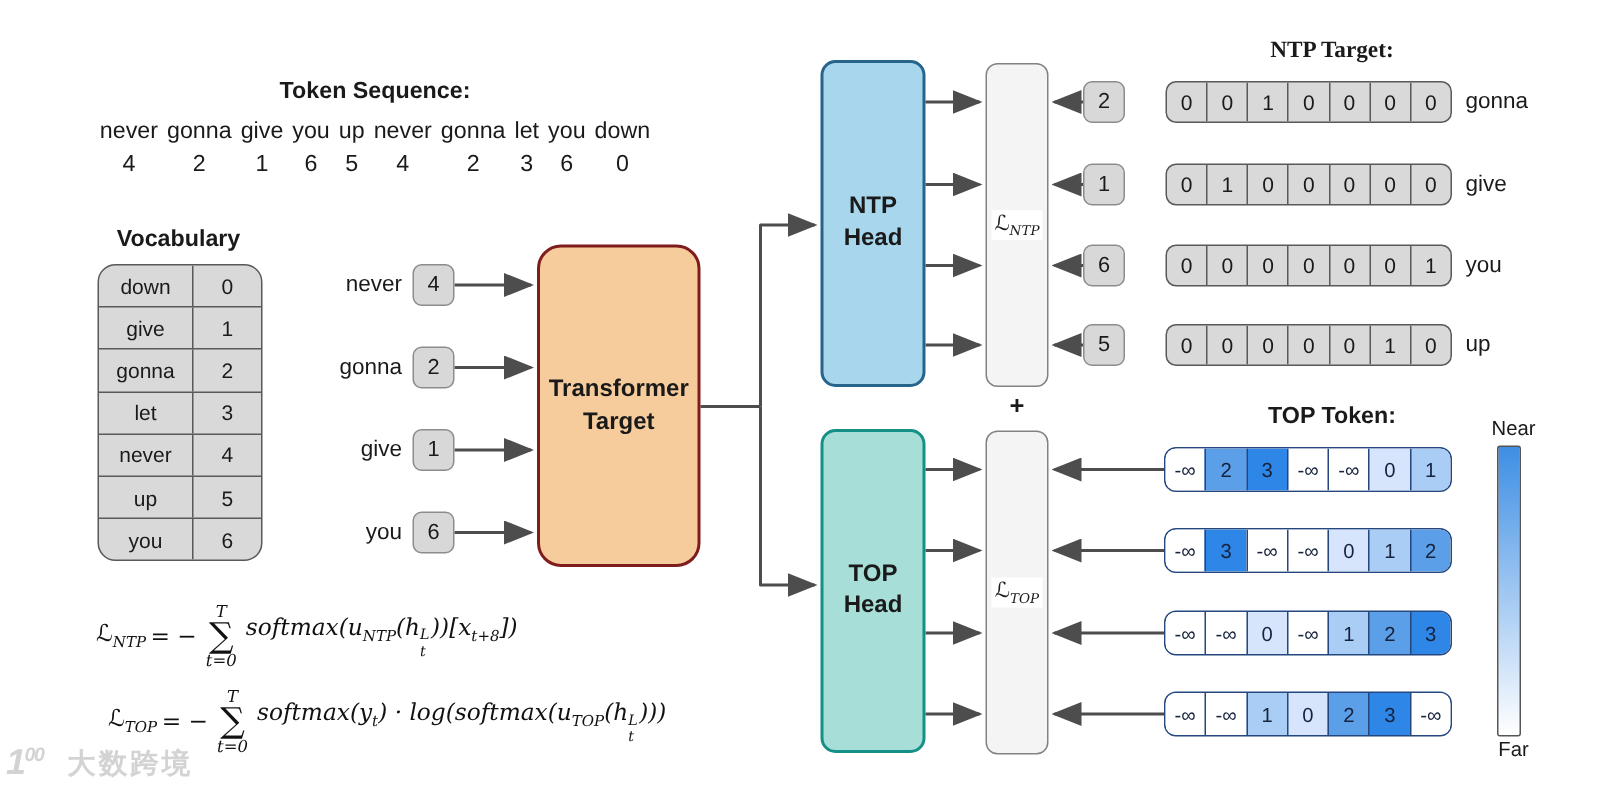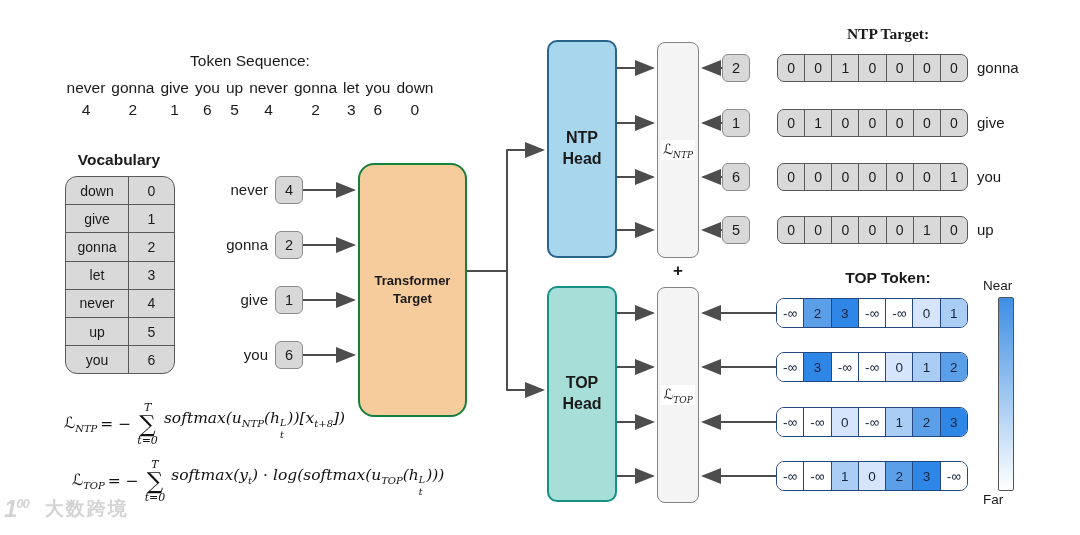--- a/index.html
+++ b/index.html
@@ -5,21 +5,21 @@
   html,body{margin:0;padding:0;background:#fff;}
   #stage{
     position:relative;width:1080px;height:535px;background:#ffffff;
     font-family:"Liberation Sans",sans-serif;color:#1a1a1a;overflow:hidden;
   }
   .abs{position:absolute;}
   svg.wires{position:absolute;left:0;top:0;z-index:1;}
   .node{z-index:2;}
 
   
-  .ts-title{left:40px;top:52px;width:420px;text-align:center;font-weight:normal;font-size:15.5px;}
+  .ts-title{left:40px;top:52px;width:420px;text-align:center;font-weight:bold;font-size:15.5px;}
   .ts-pairs{left:40px;top:78px;width:420px;display:flex;justify-content:center;gap:6px;}
   .pair{display:flex;flex-direction:column;align-items:center;}
   .pair .pw{font-size:15.5px;line-height:1.25;}
   .pair .pn{font-size:15.5px;line-height:1.25;margin-top:3px;}
 
   
   .voc-title{left:65px;top:151px;width:108px;text-align:center;font-weight:bold;font-size:15.5px;}
   .voc-table{left:65px;top:176px;width:108px;background:#d9d9d9;border:1.6px solid #595959;
     border-radius:12px;overflow:hidden;z-index:2;}
   .vrow{display:flex;height:27.2px;}
@@ -29,22 +29,22 @@
   .vidx{flex:1;}
 
   
   .in-label{width:90px;text-align:right;font-size:15px;line-height:28px;}
   .tokbox{width:28px;height:28px;background:#d8d8d8;border:1.5px solid #8c8c8c;border-radius:6px;
     display:flex;align-items:center;justify-content:center;font-size:14.5px;box-sizing:border-box;z-index:2;}
 
   
   .bigbox{display:flex;flex-direction:column;align-items:center;justify-content:center;
     font-weight:bold;text-align:center;box-sizing:border-box;z-index:2;}
-  .transformer{left:358px;top:163px;width:109px;height:254px;background:#f7cc9d;
-    border:2px solid #15803d;border-radius:16px;font-size:13px;line-height:1.35;}
+  .transformer{left:358px;top:163px;width:109px;height:215px;background:#f7cc9d;
+    border:2px solid #7f1d1d;border-radius:16px;font-size:16px;line-height:1.35;}
   .ntp-head{left:547px;top:40px;width:70px;height:218px;background:#a8d6ec;
     border:2px solid #26648c;border-radius:10px;font-size:16px;line-height:1.3;}
   .top-head{left:547px;top:286px;width:70px;height:216px;background:#a7dfd8;
     border:2px solid #149086;border-radius:10px;font-size:16px;line-height:1.3;}
   .lossbox{left:657px;width:42px;height:216px;background:#f4f4f4;border:1.5px solid #828282;
     border-radius:8px;display:flex;align-items:center;justify-content:center;box-sizing:border-box;z-index:2;}
   .loss-ntp{top:42px;}
   .loss-top{top:287px;}
   .losslbl{background:#ffffff;padding:1px 2px;font-family:"DejaVu Serif","DejaVu Sans",serif;
     font-style:italic;font-size:14px;}
@@ -60,21 +60,21 @@
   .vec .c + .c{border-left:1.3px solid #595959;}
   .word-after{left:977px;width:70px;font-size:15px;line-height:28px;z-index:2;}
 
   
   .trow{left:776px;width:192px;height:30px;background:#fff;border:1.6px solid #24477f;
     border-radius:8px;display:flex;overflow:hidden;box-sizing:border-box;z-index:2;}
   .trow .tc{flex:1;display:flex;align-items:center;justify-content:center;font-size:13.5px;color:#17233d;}
   .trow .tc + .tc{border-left:1.6px solid #24477f;}
 
   
-  .legend-lbl{left:983px;width:52px;font-size:13.5px;z-index:2;}
+  .legend-lbl{left:983px;width:52px;text-align:center;font-size:13.5px;z-index:2;}
   .legend-bar{left:998px;top:297px;width:14px;height:192px;border:1px solid #555;border-radius:2px;
     background:linear-gradient(#3e8ee4,#ffffff);z-index:2;}
 
   
   .formula{display:flex;align-items:center;gap:3px;z-index:2;
     font-family:"DejaVu Serif","DejaVu Sans",serif;font-style:italic;font-size:15.5px;color:#111;}
   .formula sub{font-size:10px;}
   .f1{left:64px;top:396px;height:56px;}
   .f2{left:72px;top:453px;height:56px;}
   .sumcol{display:inline-flex;flex-direction:column;align-items:center;line-height:1;margin:0 3px;}

